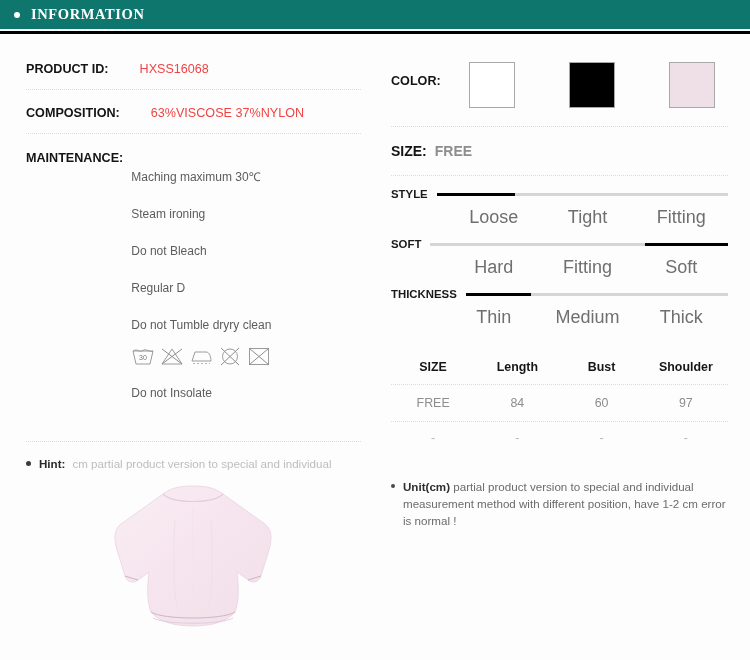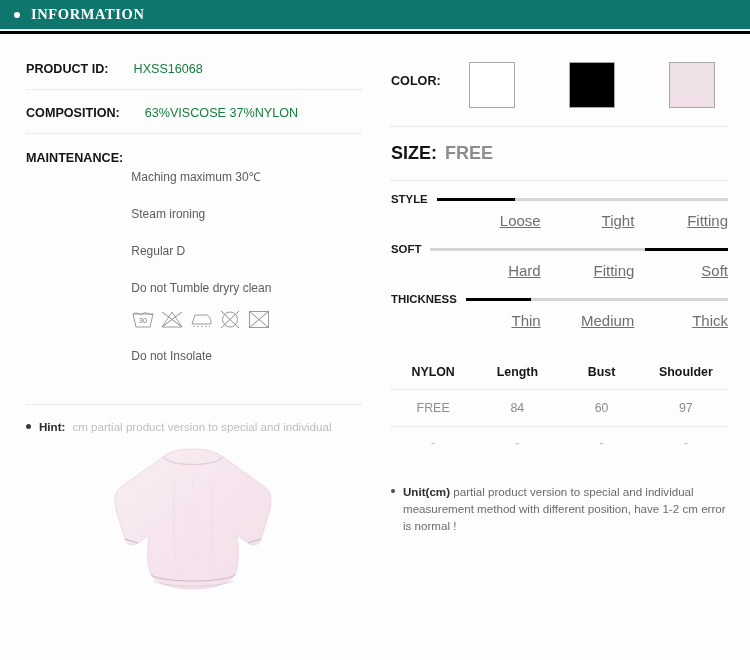--- a/index.html
+++ b/index.html
@@ -55,30 +55,31 @@
     height: 0;
   }
 
   
   .pad-left { padding: 0 14px 0 26px; }
 
   .row-kv {
     display: flex;
     align-items: baseline;
     font-size: 12.6px;
+    gap: 26px;
   }
   .k {
     font-weight: bold;
     color: #141414;
     white-space: nowrap;
     font-family: "Liberation Sans", sans-serif;
   }
   .v {
-    color: #15803d;
-    margin-left: 25px;
+    color: #ef4444;
+    margin-left: 5px;
     font-family: "Liberation Sans", sans-serif;
   }
 
   .block-pid  { padding-top: 28px; padding-bottom: 13px; }
   .block-comp { padding-top: 16px; padding-bottom: 13px; }
   .block-main { padding-top: 16px; }
 
   .maint-wrap { display: flex; align-items: flex-start; font-size: 12.6px; }
   .maint-key  { font-weight: bold; color: #141414; white-space: nowrap; padding-top: 1px; }
   .maint-list { margin-left: 8px; }
@@ -142,21 +143,21 @@
     border: 1px solid #a8a8a8;
     margin-right: 54px;
   }
   .swatch:last-child { margin-right: 0; }
 
   .size-row {
     display: flex;
     align-items: baseline;
     padding-top: 16px;
     padding-bottom: 16px;
-    font-size: 18px;
+    font-size: 14px;
   }
   .size-key { font-weight: bold; color: #141414; }
   .size-val { color: #8d8d8d; margin-left: 8px; font-weight: bold; }
 
   
   .slider-group { padding-top: 10px; }
   .slider {
     position: relative;
     height: 50px;
   }
@@ -185,24 +186,23 @@
     height: 3px;
     background: #000000;
   }
   .slider-ticks {
     display: flex;
     margin-top: 5px;
     padding-left: 56px;
   }
   .slider-ticks span {
     flex: 1 1 0;
-    text-align: right;
-    font-size: 15px;
+    text-align: center;
+    font-size: 18px;
     color: #6f6f6f;
-    text-decoration: underline;
   }
 
   
   .size-table { padding-top: 18px; }
   .st-row {
     display: flex;
     align-items: center;
   }
   .st-row > div {
     flex: 1 1 0;
@@ -270,20 +270,21 @@
       </div>
       <div class="dotted"></div>
 
       <div class="block-main">
         <div class="maint-wrap">
           <span class="maint-key">MAINTENANCE:</span>
           <div class="maint-list">
             <ul>
               <li>Maching maximum 30℃</li>
               <li>Steam ironing</li>
+              <li>Do not Bleach</li>
               <li>Regular D</li>
               <li>Do not Tumble dryry clean</li>
             </ul>
 
             <div class="care-icons">
 
               <svg width="24" height="19" viewBox="0 0 24 19">
                 <path d="M2 4 L22 4 L19 17 L5 17 Z" fill="none" stroke="#9b9b9b" stroke-width="1"></path>
                 <path d="M2 4 C6 1, 9 6, 12 3.5 C15 1, 19 6, 22 4" fill="none" stroke="#9b9b9b" stroke-width="1"></path>
                 <text x="12" y="13" font-size="7" fill="#777" text-anchor="middle" font-family="Liberation Sans, sans-serif">30</text>
@@ -433,21 +434,21 @@
             <span>Thin</span>
             <span>Medium</span>
             <span>Thick</span>
           </div>
         </div>
 
       </div>
 
       <div class="size-table">
         <div class="st-row st-head">
-          <div>NYLON</div>
+          <div>SIZE</div>
           <div>Length</div>
           <div>Bust</div>
           <div>Shoulder</div>
         </div>
         <div class="dotted"></div>
         <div class="st-row st-body">
           <div>FREE</div>
           <div>84</div>
           <div>60</div>
           <div>97</div>

